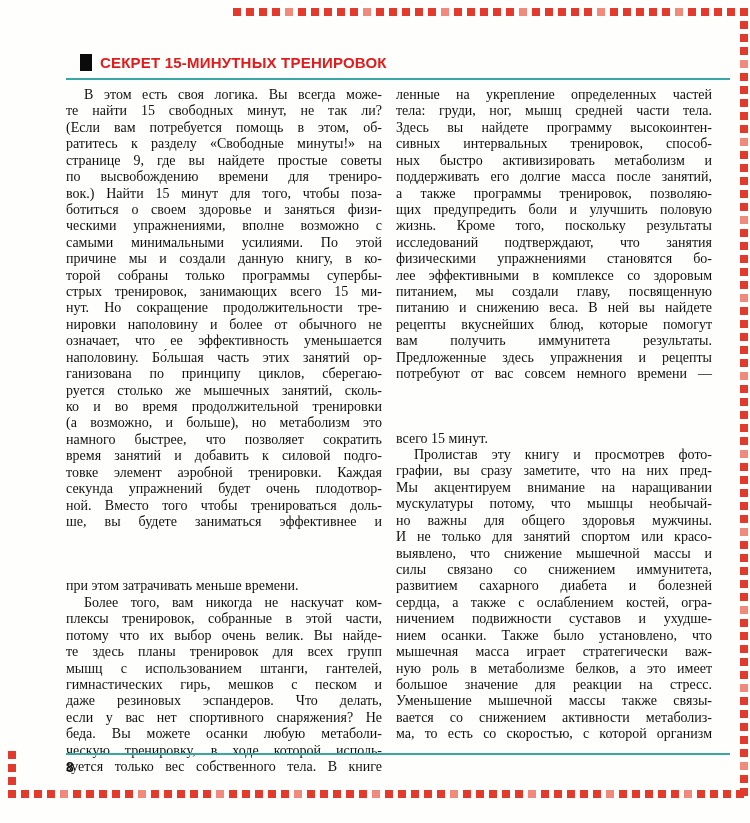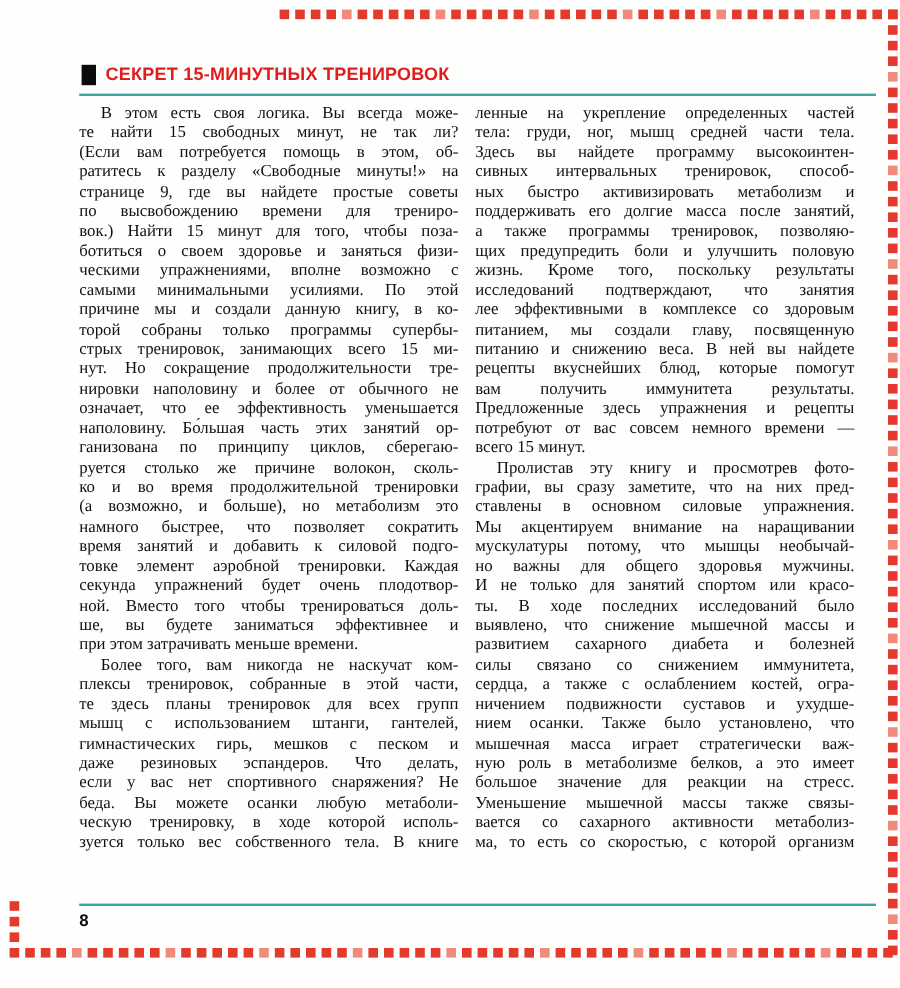--- a/index.html
+++ b/index.html
@@ -3,40 +3,40 @@
 <meta charset="utf-8">
 <style>
   html,body{margin:0;padding:0;background:#ffffff;}
   .page{
     position:relative;width:750px;height:823px;background:#fefefd;overflow:hidden;
     font-family:"Liberation Serif","DejaVu Serif",serif;color:#101010;
   }
   
   .sq{position:absolute;width:8px;height:8px;background:var(--border-red,#e23b2d);}
   
-  .header{position:absolute;left:68px;top:54px;width:664px;display:flex;align-items:center;}
+  .header{position:absolute;left:80px;top:54px;width:664px;display:flex;align-items:center;}
   .header-bullet{width:12px;height:17px;background:#0b0b0b;margin-right:8px;flex:0 0 auto;}
   .header-title{
     font-family:"Liberation Sans","DejaVu Sans",sans-serif;
     font-weight:bold;font-size:15px;letter-spacing:.2px;
     color:var(--accent-red,#e01c1c);white-space:nowrap;
   }
   .rule{position:absolute;left:66px;width:664px;height:2px;background:var(--rule-teal,#3aa7a7);}
   .rule.top{top:78px;}
   .rule.bottom{top:753px;}
   
   .columns{position:absolute;left:66px;top:87px;width:646px;display:flex;gap:14px;}
   .col{width:316px;flex:0 0 auto;}
   .para{margin:0;}
   .ln{
     font-size:14px;line-height:16.42px;
     text-align:justify;text-align-last:justify;
     white-space:normal;
   }
-  .ln.endpara{text-align-last:left;}
+  .ln.endpara{text-align-last:left;margin-top:48px;}
   .ln.indent{text-indent:18px;}
   
   .page-number{
     position:absolute;left:66px;top:759px;
     font-family:"Liberation Sans","DejaVu Sans",sans-serif;
     font-weight:bold;font-size:14px;color:#111;
   }
 </style>
 </head>
 <body>
@@ -228,34 +228,35 @@
           <div class="ln">ческими упражнениями, вполне возможно с</div>
           <div class="ln">самыми минимальными усилиями. По этой</div>
           <div class="ln">причине мы и создали данную книгу, в ко-</div>
           <div class="ln">торой собраны только программы супербы-</div>
           <div class="ln">стрых тренировок, занимающих всего 15 ми-</div>
           <div class="ln">нут. Но сокращение продолжительности тре-</div>
           <div class="ln">нировки наполовину и более от обычного не</div>
           <div class="ln">означает, что ее эффективность уменьшается</div>
           <div class="ln">наполовину. Бо́льшая часть этих занятий ор-</div>
           <div class="ln">ганизована по принципу циклов, сберегаю-</div>
-          <div class="ln">руется столько же причине волокон, сколь-</div>
+          <div class="ln">руется столько же мышечных занятий, сколь-</div>
           <div class="ln">ко и во время продолжительной тренировки</div>
           <div class="ln">(а возможно, и больше), но метаболизм это</div>
           <div class="ln">намного быстрее, что позволяет сократить</div>
           <div class="ln">время занятий и добавить к силовой подго-</div>
           <div class="ln">товке элемент аэробной тренировки. Каждая</div>
           <div class="ln">секунда упражнений будет очень плодотвор-</div>
           <div class="ln">ной. Вместо того чтобы тренироваться доль-</div>
           <div class="ln">ше, вы будете заниматься эффективнее и</div>
           <div class="ln endpara">при этом затрачивать меньше времени.</div>
         </div>
         <div class="para">
           <div class="ln indent">Более того, вам никогда не наскучат ком-</div>
           <div class="ln">плексы тренировок, собранные в этой части,</div>
+          <div class="ln">потому что их выбор очень велик. Вы найде-</div>
           <div class="ln">те здесь планы тренировок для всех групп</div>
           <div class="ln">мышц с использованием штанги, гантелей,</div>
           <div class="ln">гимнастических гирь, мешков с песком и</div>
           <div class="ln">даже резиновых эспандеров. Что делать,</div>
           <div class="ln">если у вас нет спортивного снаряжения? Не</div>
           <div class="ln">беда. Вы можете осанки любую метаболи-</div>
           <div class="ln">ческую тренировку, в ходе которой исполь-</div>
           <div class="ln">зуется только вес собственного тела. В книге</div>
         </div>
       </div>
@@ -264,49 +265,48 @@
           <div class="ln">ленные на укрепление определенных частей</div>
           <div class="ln">тела: груди, ног, мышц средней части тела.</div>
           <div class="ln">Здесь вы найдете программу высокоинтен-</div>
           <div class="ln">сивных интервальных тренировок, способ-</div>
           <div class="ln">ных быстро активизировать метаболизм и</div>
           <div class="ln">поддерживать его долгие масса после занятий,</div>
           <div class="ln">а также программы тренировок, позволяю-</div>
           <div class="ln">щих предупредить боли и улучшить половую</div>
           <div class="ln">жизнь. Кроме того, поскольку результаты</div>
           <div class="ln">исследований подтверждают, что занятия</div>
+          <div class="ln">физическими упражнениями становятся бо-</div>
           <div class="ln">лее эффективными в комплексе со здоровым</div>
           <div class="ln">питанием, мы создали главу, посвященную</div>
           <div class="ln">питанию и снижению веса. В ней вы найдете</div>
           <div class="ln">рецепты вкуснейших блюд, которые помогут</div>
           <div class="ln">вам получить иммунитета результаты.</div>
           <div class="ln">Предложенные здесь упражнения и рецепты</div>
           <div class="ln">потребуют от вас совсем немного времени —</div>
           <div class="ln endpara">всего 15 минут.</div>
         </div>
         <div class="para">
           <div class="ln indent">Пролистав эту книгу и просмотрев фото-</div>
           <div class="ln">графии, вы сразу заметите, что на них пред-</div>
-          <div class="ln">ставлены в основном силовые упражнения.</div>
           <div class="ln">Мы акцентируем внимание на наращивании</div>
           <div class="ln">мускулатуры потому, что мышцы необычай-</div>
           <div class="ln">но важны для общего здоровья мужчины.</div>
           <div class="ln">И не только для занятий спортом или красо-</div>
-          <div class="ln">ты. В ходе последних исследований было</div>
           <div class="ln">выявлено, что снижение мышечной массы и</div>
+          <div class="ln">силы связано со снижением иммунитета,</div>
           <div class="ln">развитием сахарного диабета и болезней</div>
-          <div class="ln">силы связано со снижением иммунитета,</div>
           <div class="ln">сердца, а также с ослаблением костей, огра-</div>
           <div class="ln">ничением подвижности суставов и ухудше-</div>
           <div class="ln">нием осанки. Также было установлено, что</div>
           <div class="ln">мышечная масса играет стратегически важ-</div>
           <div class="ln">ную роль в метаболизме белков, а это имеет</div>
           <div class="ln">большое значение для реакции на стресс.</div>
           <div class="ln">Уменьшение мышечной массы также связы-</div>
-          <div class="ln">вается со сахарного активности метаболиз-</div>
+          <div class="ln">вается со снижением активности метаболиз-</div>
           <div class="ln">ма, то есть со скоростью, с которой организм</div>
         </div>
       </div>
   </div>
 
   <div class="rule bottom"></div>
 
   <div class="page-number">8</div>
 
 </div>

